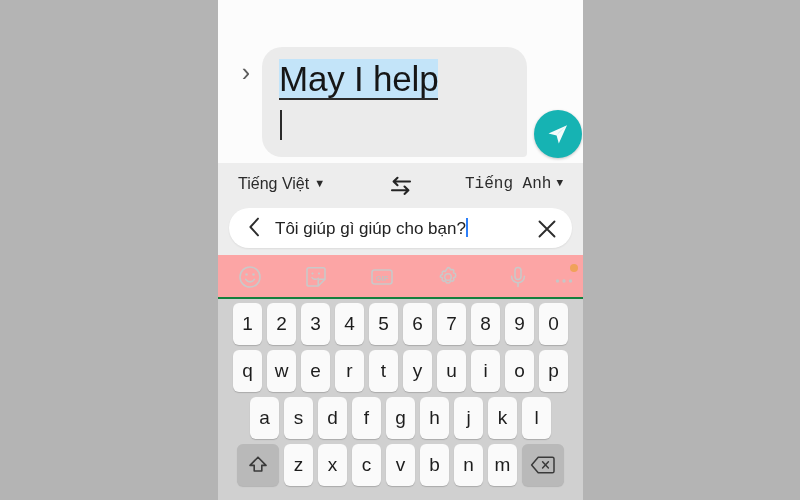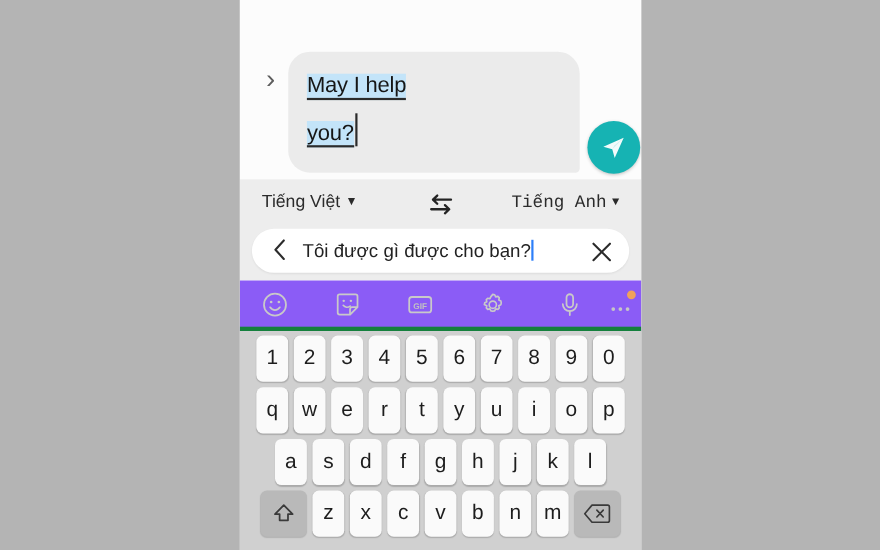--- a/index.html
+++ b/index.html
@@ -58,21 +58,21 @@
     height: 110px;
     background: #ebebeb;
     border-radius: 20px 20px 4px 20px;
   }
 
   .bubble-text {
     position: absolute;
     left: 17px;
     top: 10px;
     width: 230px;
-    font-size: 20px;
+    font-size: 35px;
     line-height: 43px;
     color: #161616;
     letter-spacing: -0.2px;
     white-space: pre-wrap;
   }
 
   .bubble-text .hl {
     background: #c3e4f9;
     border-bottom: 2px solid #2b2b2b;
     box-decoration-break: clone;
@@ -177,22 +177,22 @@
     right: 14px;
     top: 10px;
     width: 22px;
     height: 22px;
   }
 
   
   .kb-toolbar {
     position: relative;
     height: 42px;
-    background: #8b5cf6;
-    border-bottom: 4px solid #15803d;
+    background: #fca5a5;
+    border-bottom: 2px solid #15803d;
   }
   .kb-tool {
     position: absolute;
     top: 8px;
     width: 28px;
     height: 28px;
   }
   .kb-tool svg { display: block; }
   .dot-badge {
     position: absolute;
@@ -248,21 +248,21 @@
 <div id="screen">
   <div id="phone">
 
     <div class="chat-area">
 
       <div class="chat-chevron">
         ›
       </div>
 
       <div class="bubble">
-        <div class="bubble-text"><span class="hl">May I help</span><br><span class="hl">you?</span><span class="text-caret"></span></div>
+        <div class="bubble-text"><span class="hl">May I help</span><br><span class="text-caret"></span></div>
       </div>
 
       <div class="send-btn">
         <svg width="24" height="24" viewBox="0 0 24 24">
           <path d="M2.5 11.4 21 3.2 12.8 21.6 10.6 13.6 2.5 11.4Z" fill="#ffffff" opacity="0.95"></path>
           <path d="M10.6 13.6 21 3.2 12.8 10.0Z" fill="#cfeeee"></path>
         </svg>
       </div>
     </div>
 
@@ -285,21 +285,21 @@
           <span>Tiếng Anh</span><span class="caret">▼</span>
         </div>
       </div>
 
       <div class="input-pill">
         <div class="pill-back">
           <svg width="13" height="20" viewBox="0 0 13 20">
             <path d="M10 1.6 2.4 10l7.6 8.4" fill="none" stroke="#2c2c2c" stroke-width="1.9" stroke-linecap="round" stroke-linejoin="round"></path>
           </svg>
         </div>
-        <div class="pill-text"><span>Tôi được gì được cho bạn?</span><span class="pill-caret"></span></div>
+        <div class="pill-text"><span>Tôi giúp gì giúp cho bạn?</span><span class="pill-caret"></span></div>
         <div class="pill-clear">
           <svg width="22" height="22" viewBox="0 0 22 22">
             <path d="M3.5 3.5 18.5 18.5M18.5 3.5 3.5 18.5" fill="none" stroke="#2c2c2c" stroke-width="1.9" stroke-linecap="round"></path>
           </svg>
         </div>
       </div>
     </div>
 
     <div class="kb-toolbar">
 

